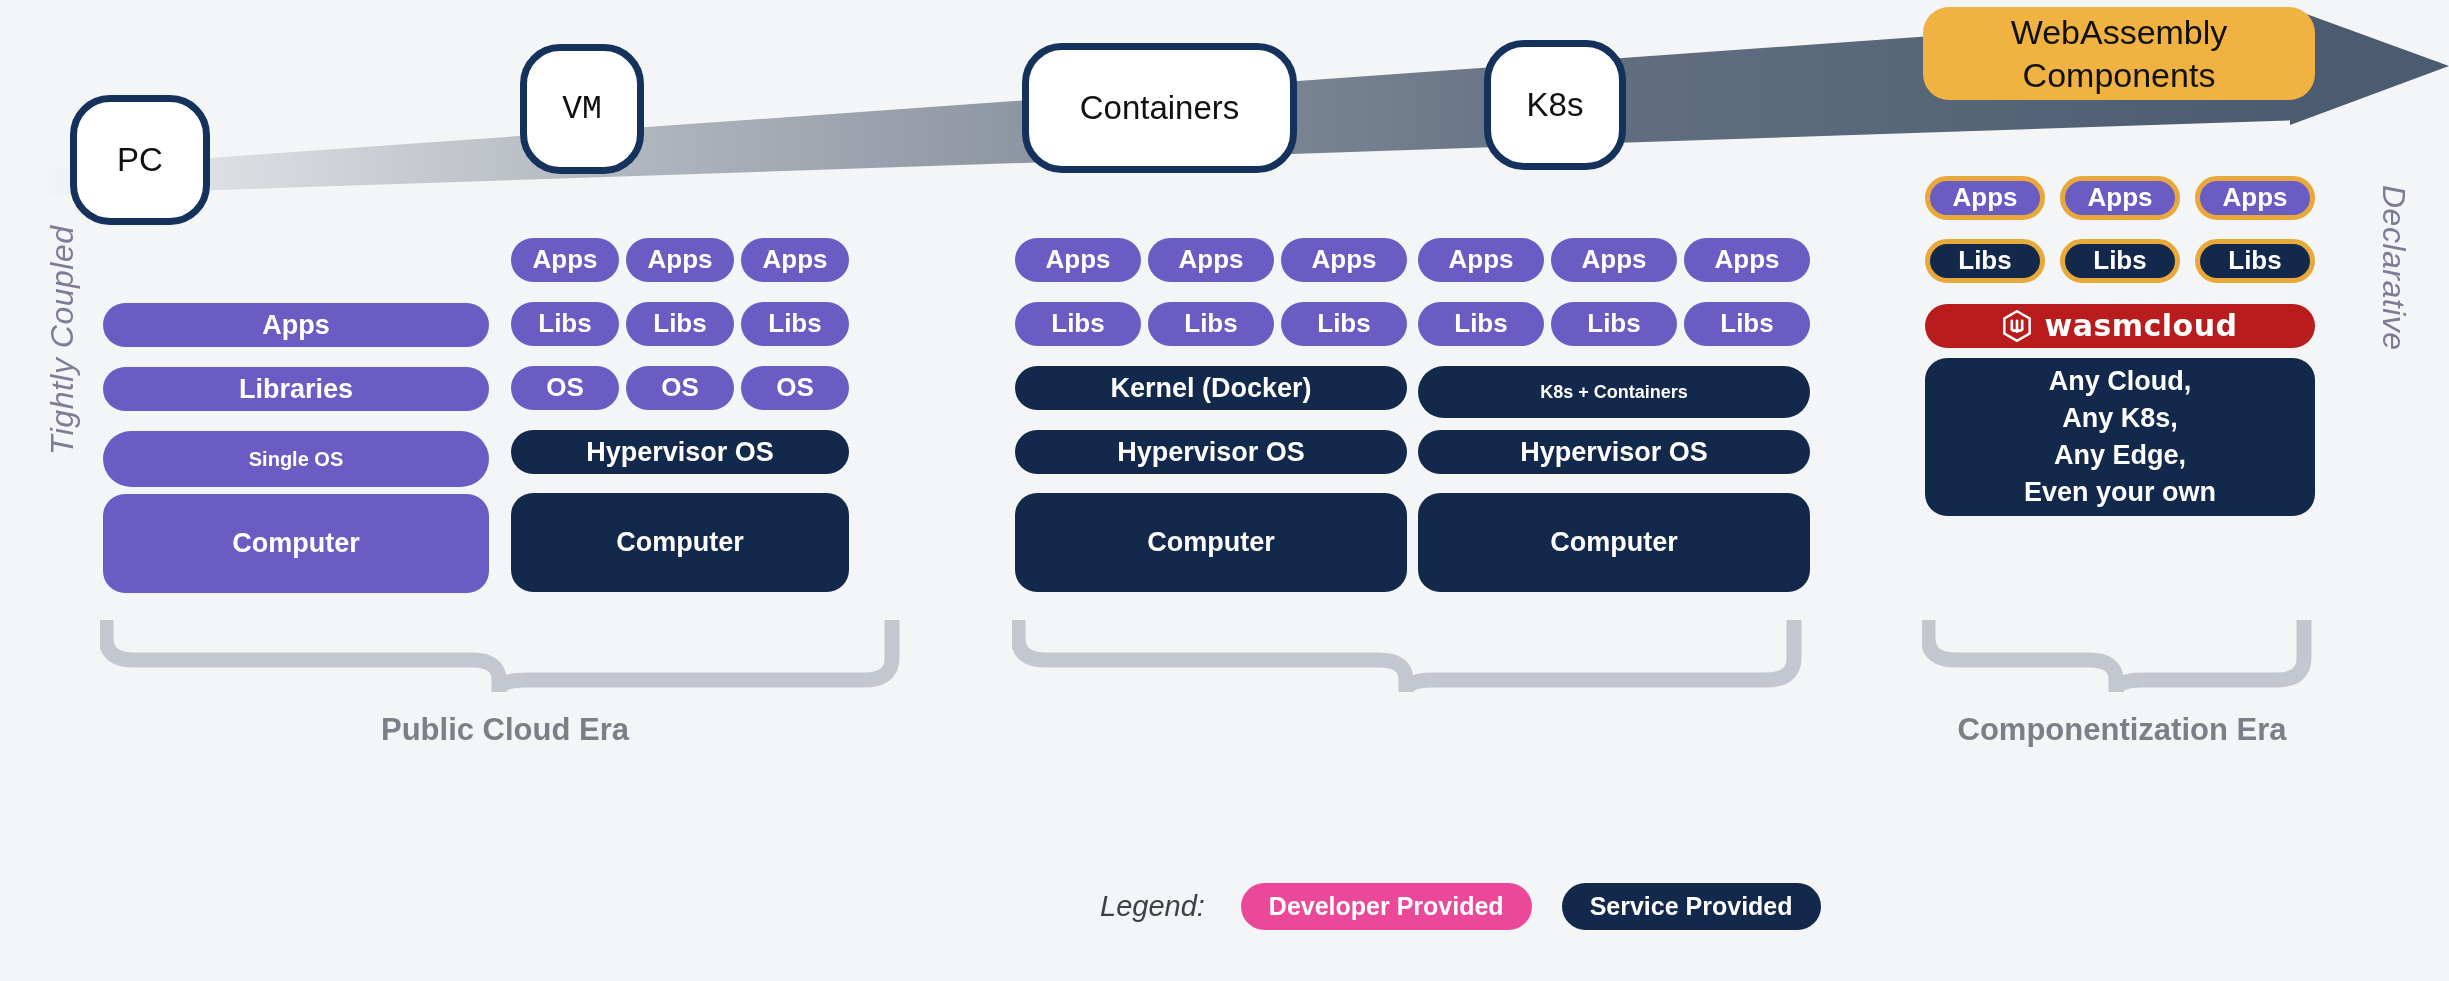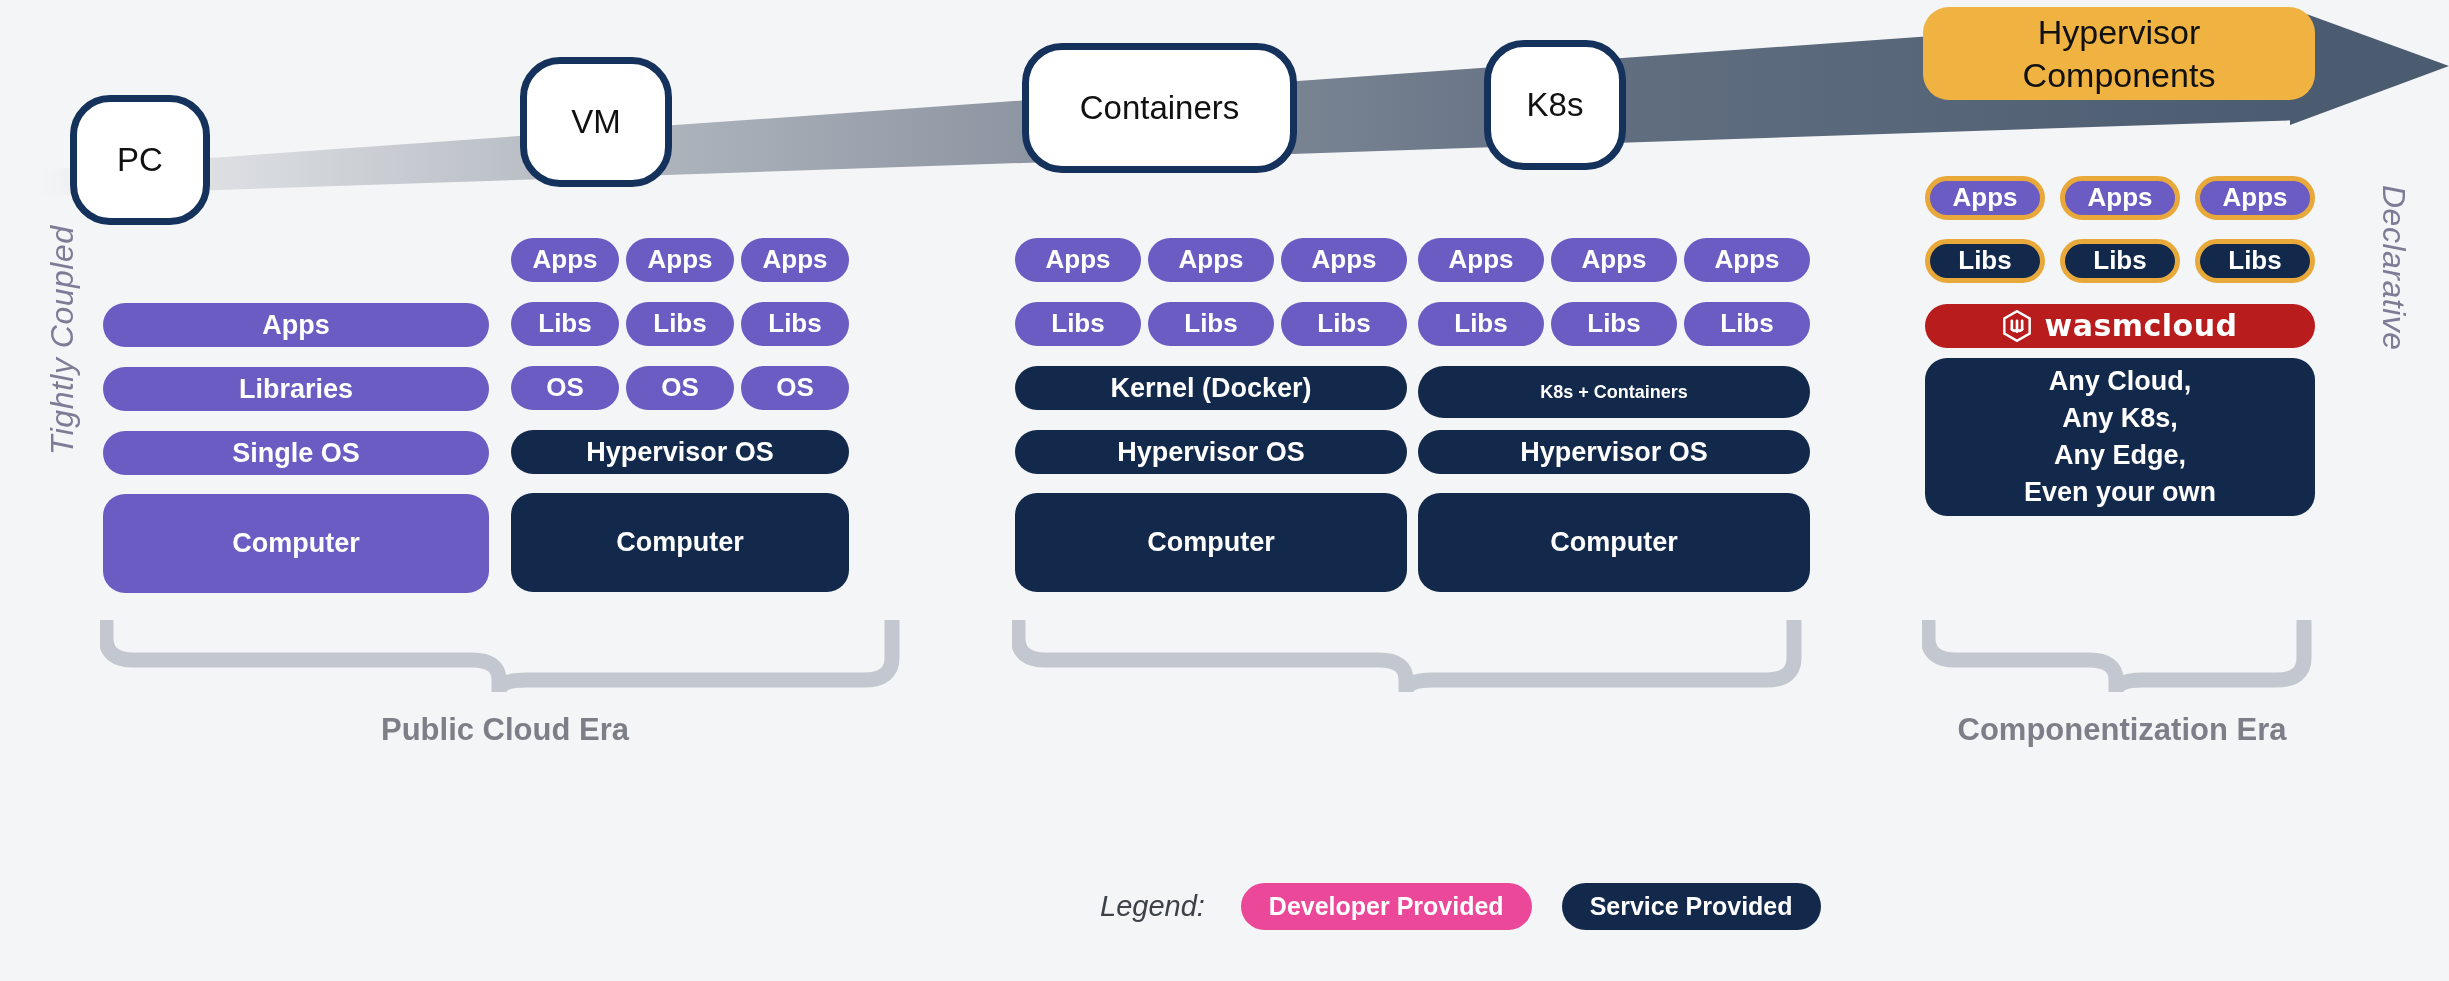--- a/index.html
+++ b/index.html
@@ -127,44 +127,44 @@
     </defs>
     <polygon fill="url(#bandgrad)" points="40,170 2300,10 2300,70 2300,120 40,196"></polygon>
     <polygon fill="#4c5c70" points="2290,8 2290,125 2449,66"></polygon>
     <rect x="2240" y="38" width="70" height="62" fill="#4c5c70"></rect>
   </svg>
 
   <div class="node" style="left:70px; top:95px; width:140px; height:130px;">
     <span>PC</span>
   </div>
 
-  <div class="node" style="left:520px; top:57px; width:152px; height:130px;">
+  <div class="node" style="left:520px; top:44px; width:124px; height:130px;font-family:Liberation Mono, monospace;">
     <span>VM</span>
   </div>
 
   <div class="node" style="left:1022px; top:43px; width:275px; height:130px;">
     <span>Containers</span>
   </div>
 
   <div class="node" style="left:1484px; top:40px; width:142px; height:130px;">
     <span>K8s</span>
   </div>
 
   <div id="wasm-banner" style="left:1923px; top:7px; width:392px; height:93px;">
-    <span>Hypervisor</span>
+    <span>WebAssembly</span>
     <span>Components</span>
   </div>
 
   <div class="pill dev" style="left:103px; top:303px; width:386px; height:44px; font-size:27px;">
     <span>Apps</span>
   </div>
   <div class="pill dev" style="left:103px; top:367px; width:386px; height:44px; font-size:27px;">
     <span>Libraries</span>
   </div>
-  <div class="pill dev" style="left:103px; top:431px; width:386px; height:44px; font-size:27px;">
+  <div class="pill dev" style="left:103px; top:431px; width:386px; height:56px; font-size:20px;">
     <span>Single OS</span>
   </div>
   <div class="pill dev box-rect" style="left:103px; top:494px; width:386px; height:99px; font-size:27px;">
     <span>Computer</span>
   </div>
 
   <div class="pill dev" style="left:511px; top:238px; width:108px; height:44px; font-size:26px;">
     <span>Apps</span>
   </div>
   <div class="pill dev" style="left:626px; top:238px; width:108px; height:44px; font-size:26px;">

